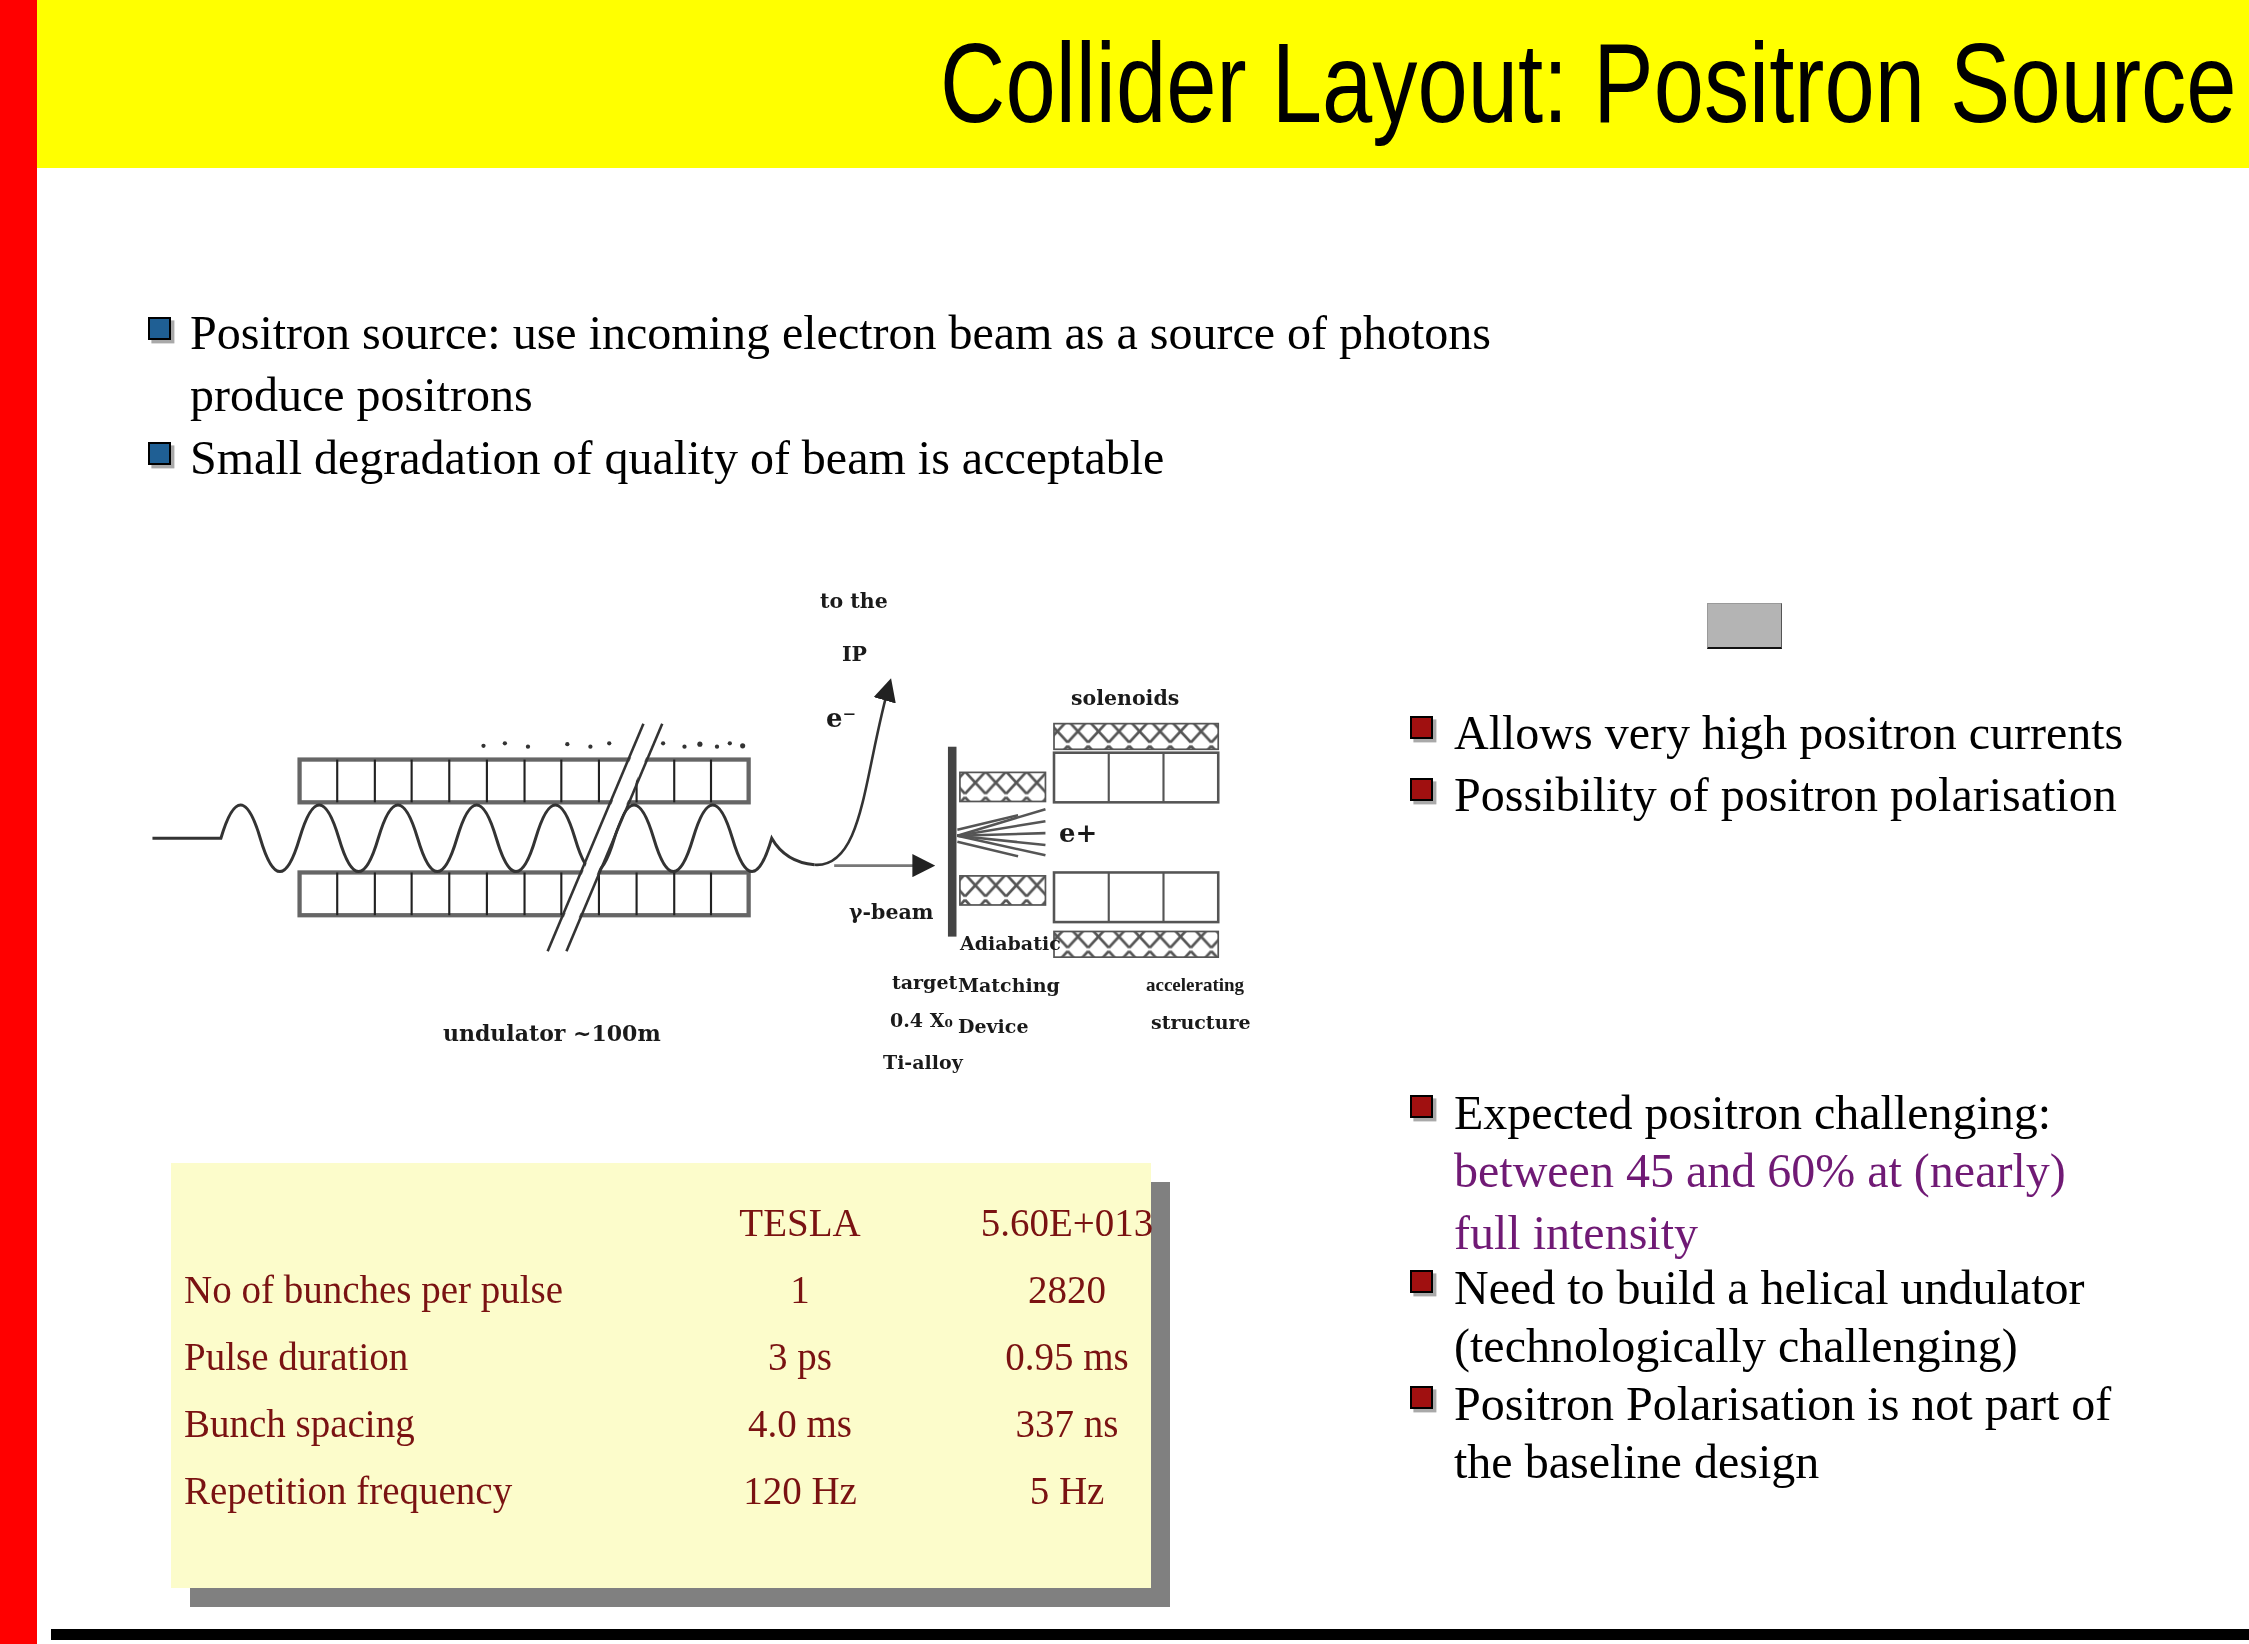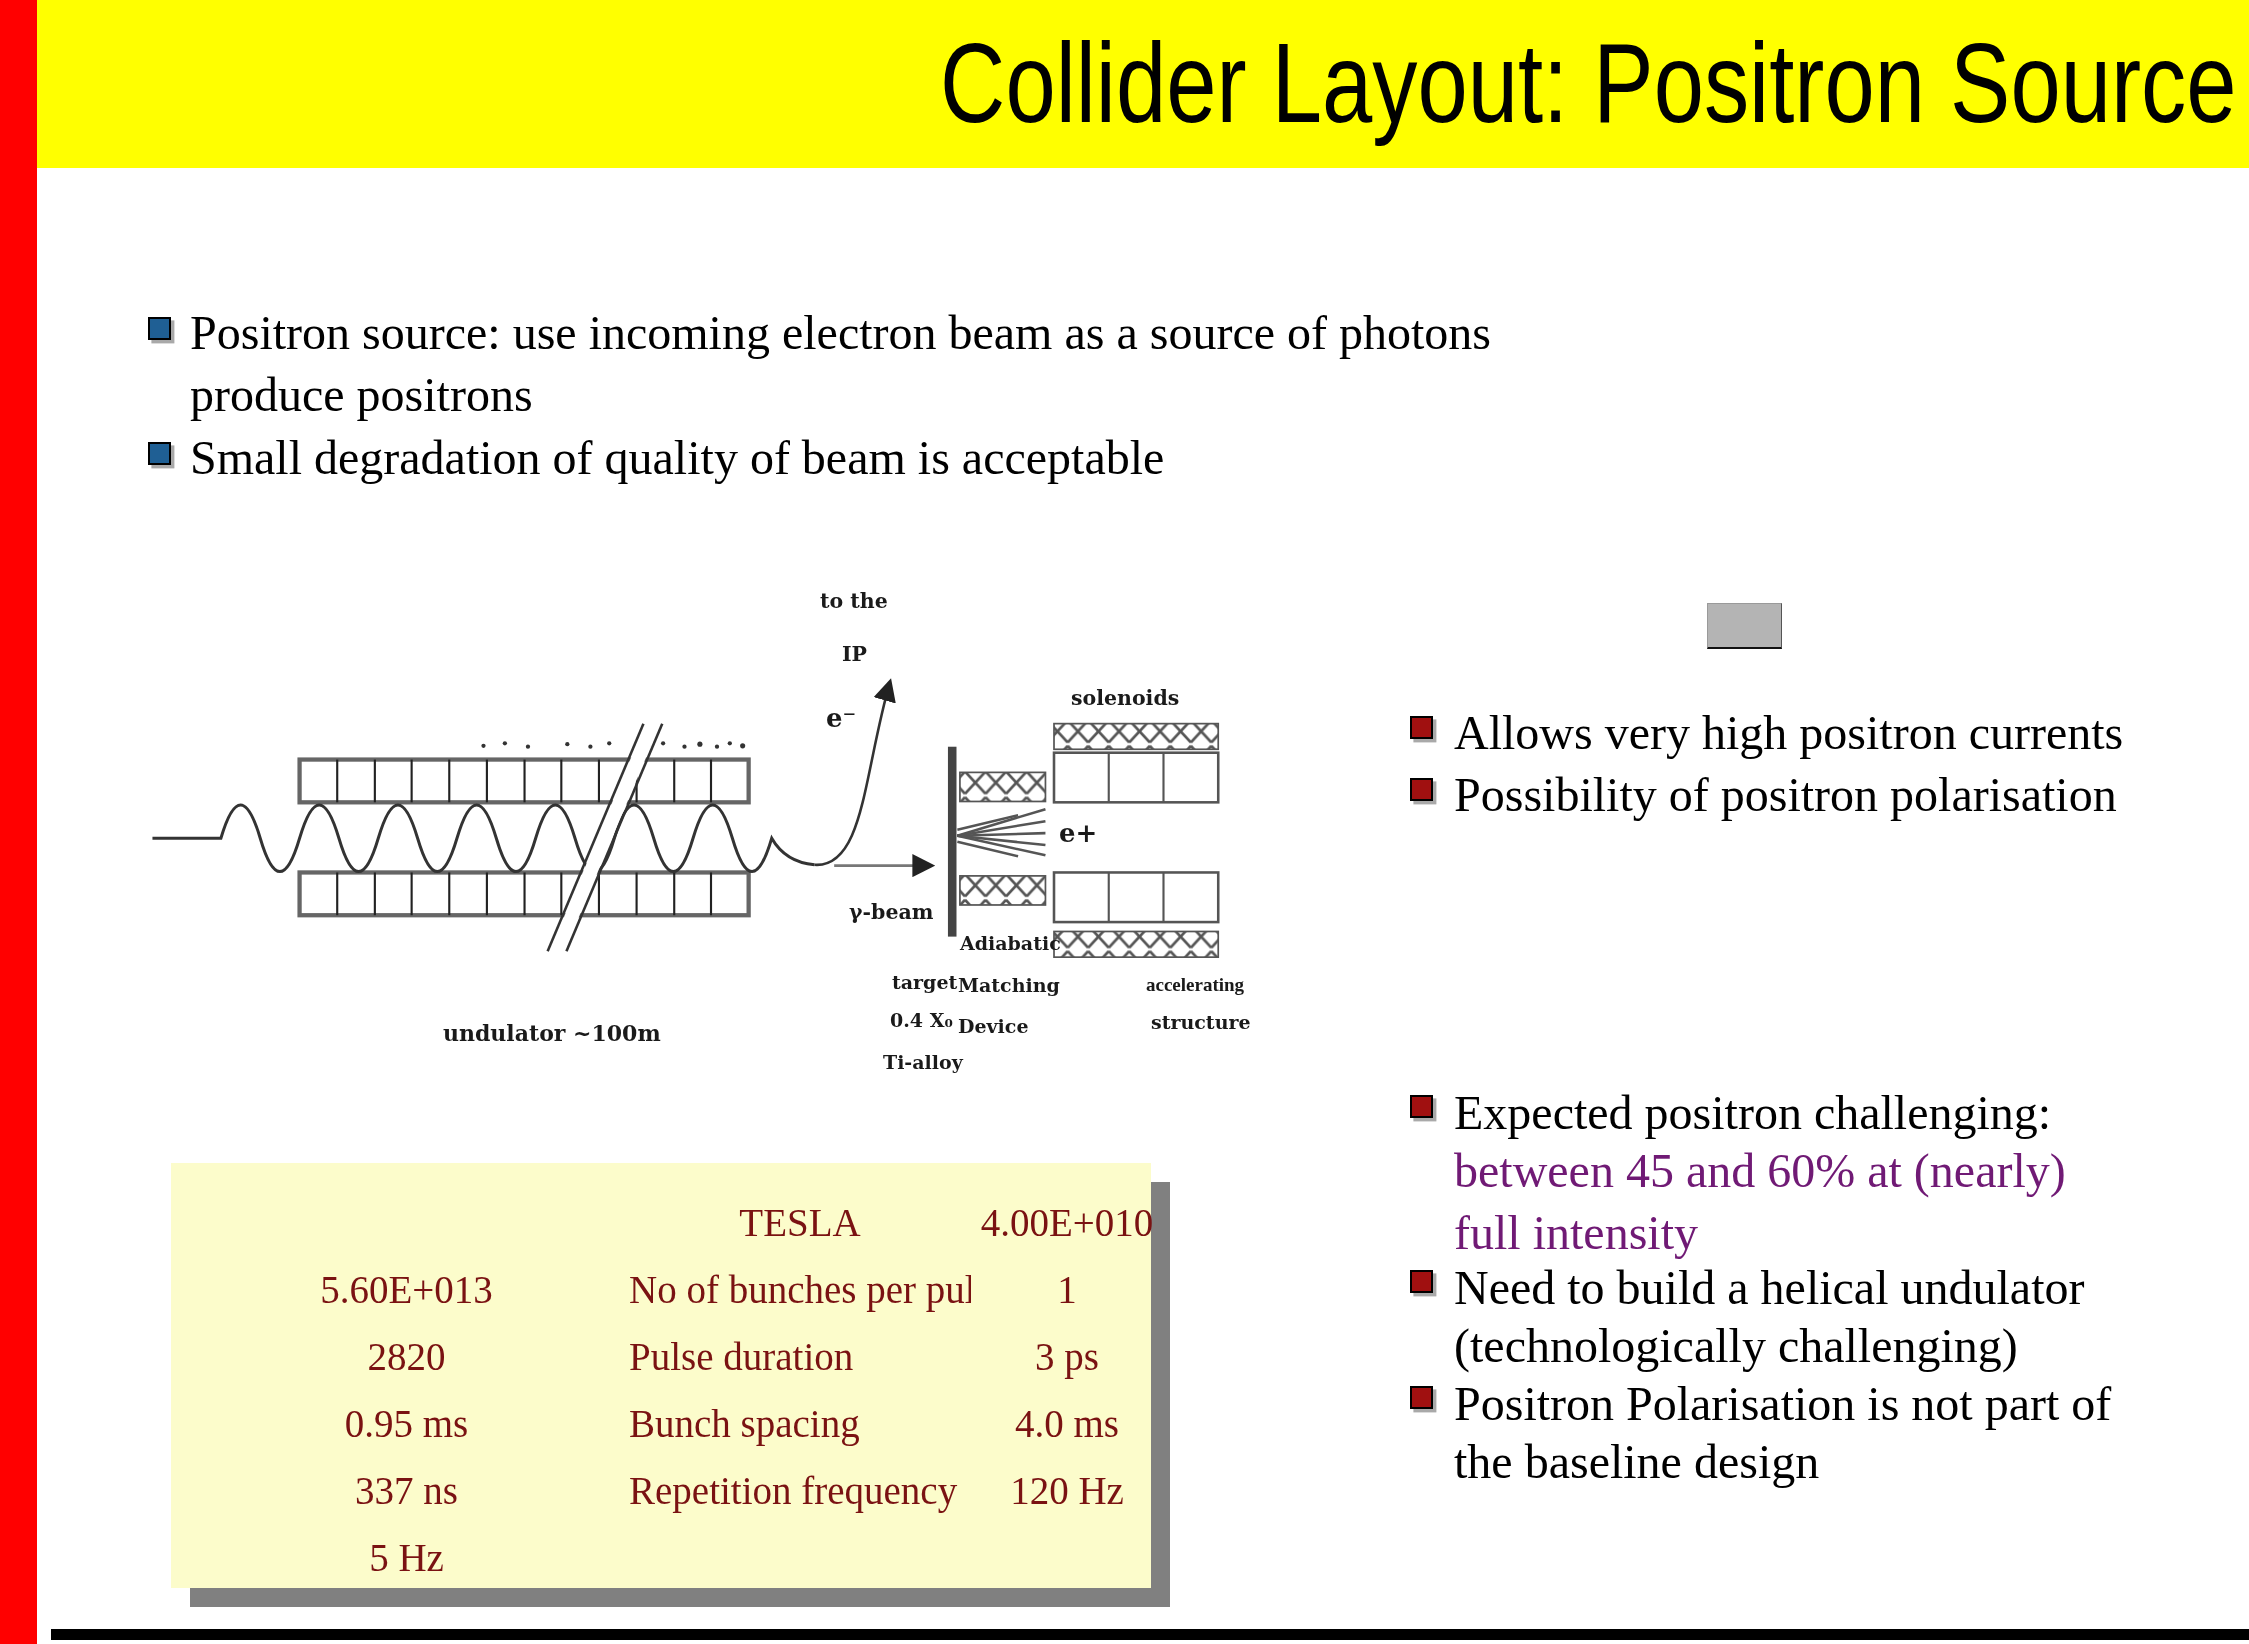--- a/index.html
+++ b/index.html
@@ -207,21 +207,20 @@
     <span class="sq sq-red" style="left:0;top:301px;"></span>
     <div class="txtline" style="top:291px;">Positron Polarisation is not part of</div>
     <div class="txtline" style="top:349px;">the baseline design</div>
   </div>
 
   <div id="param-table">
     <div id="param-grid">
       <div class="cell"></div>
       <div class="cell hdr">TESLA</div>
 
-      <div class="cell val">4.00E+010</div>
       <div class="cell val">5.60E+013</div>
 
       <div class="cell">No of bunches per pulse</div>
       <div class="cell val">1</div>
       <div class="cell val">2820</div>
 
       <div class="cell">Pulse duration</div>
       <div class="cell val">3 ps</div>
       <div class="cell val">0.95 ms</div>
 

